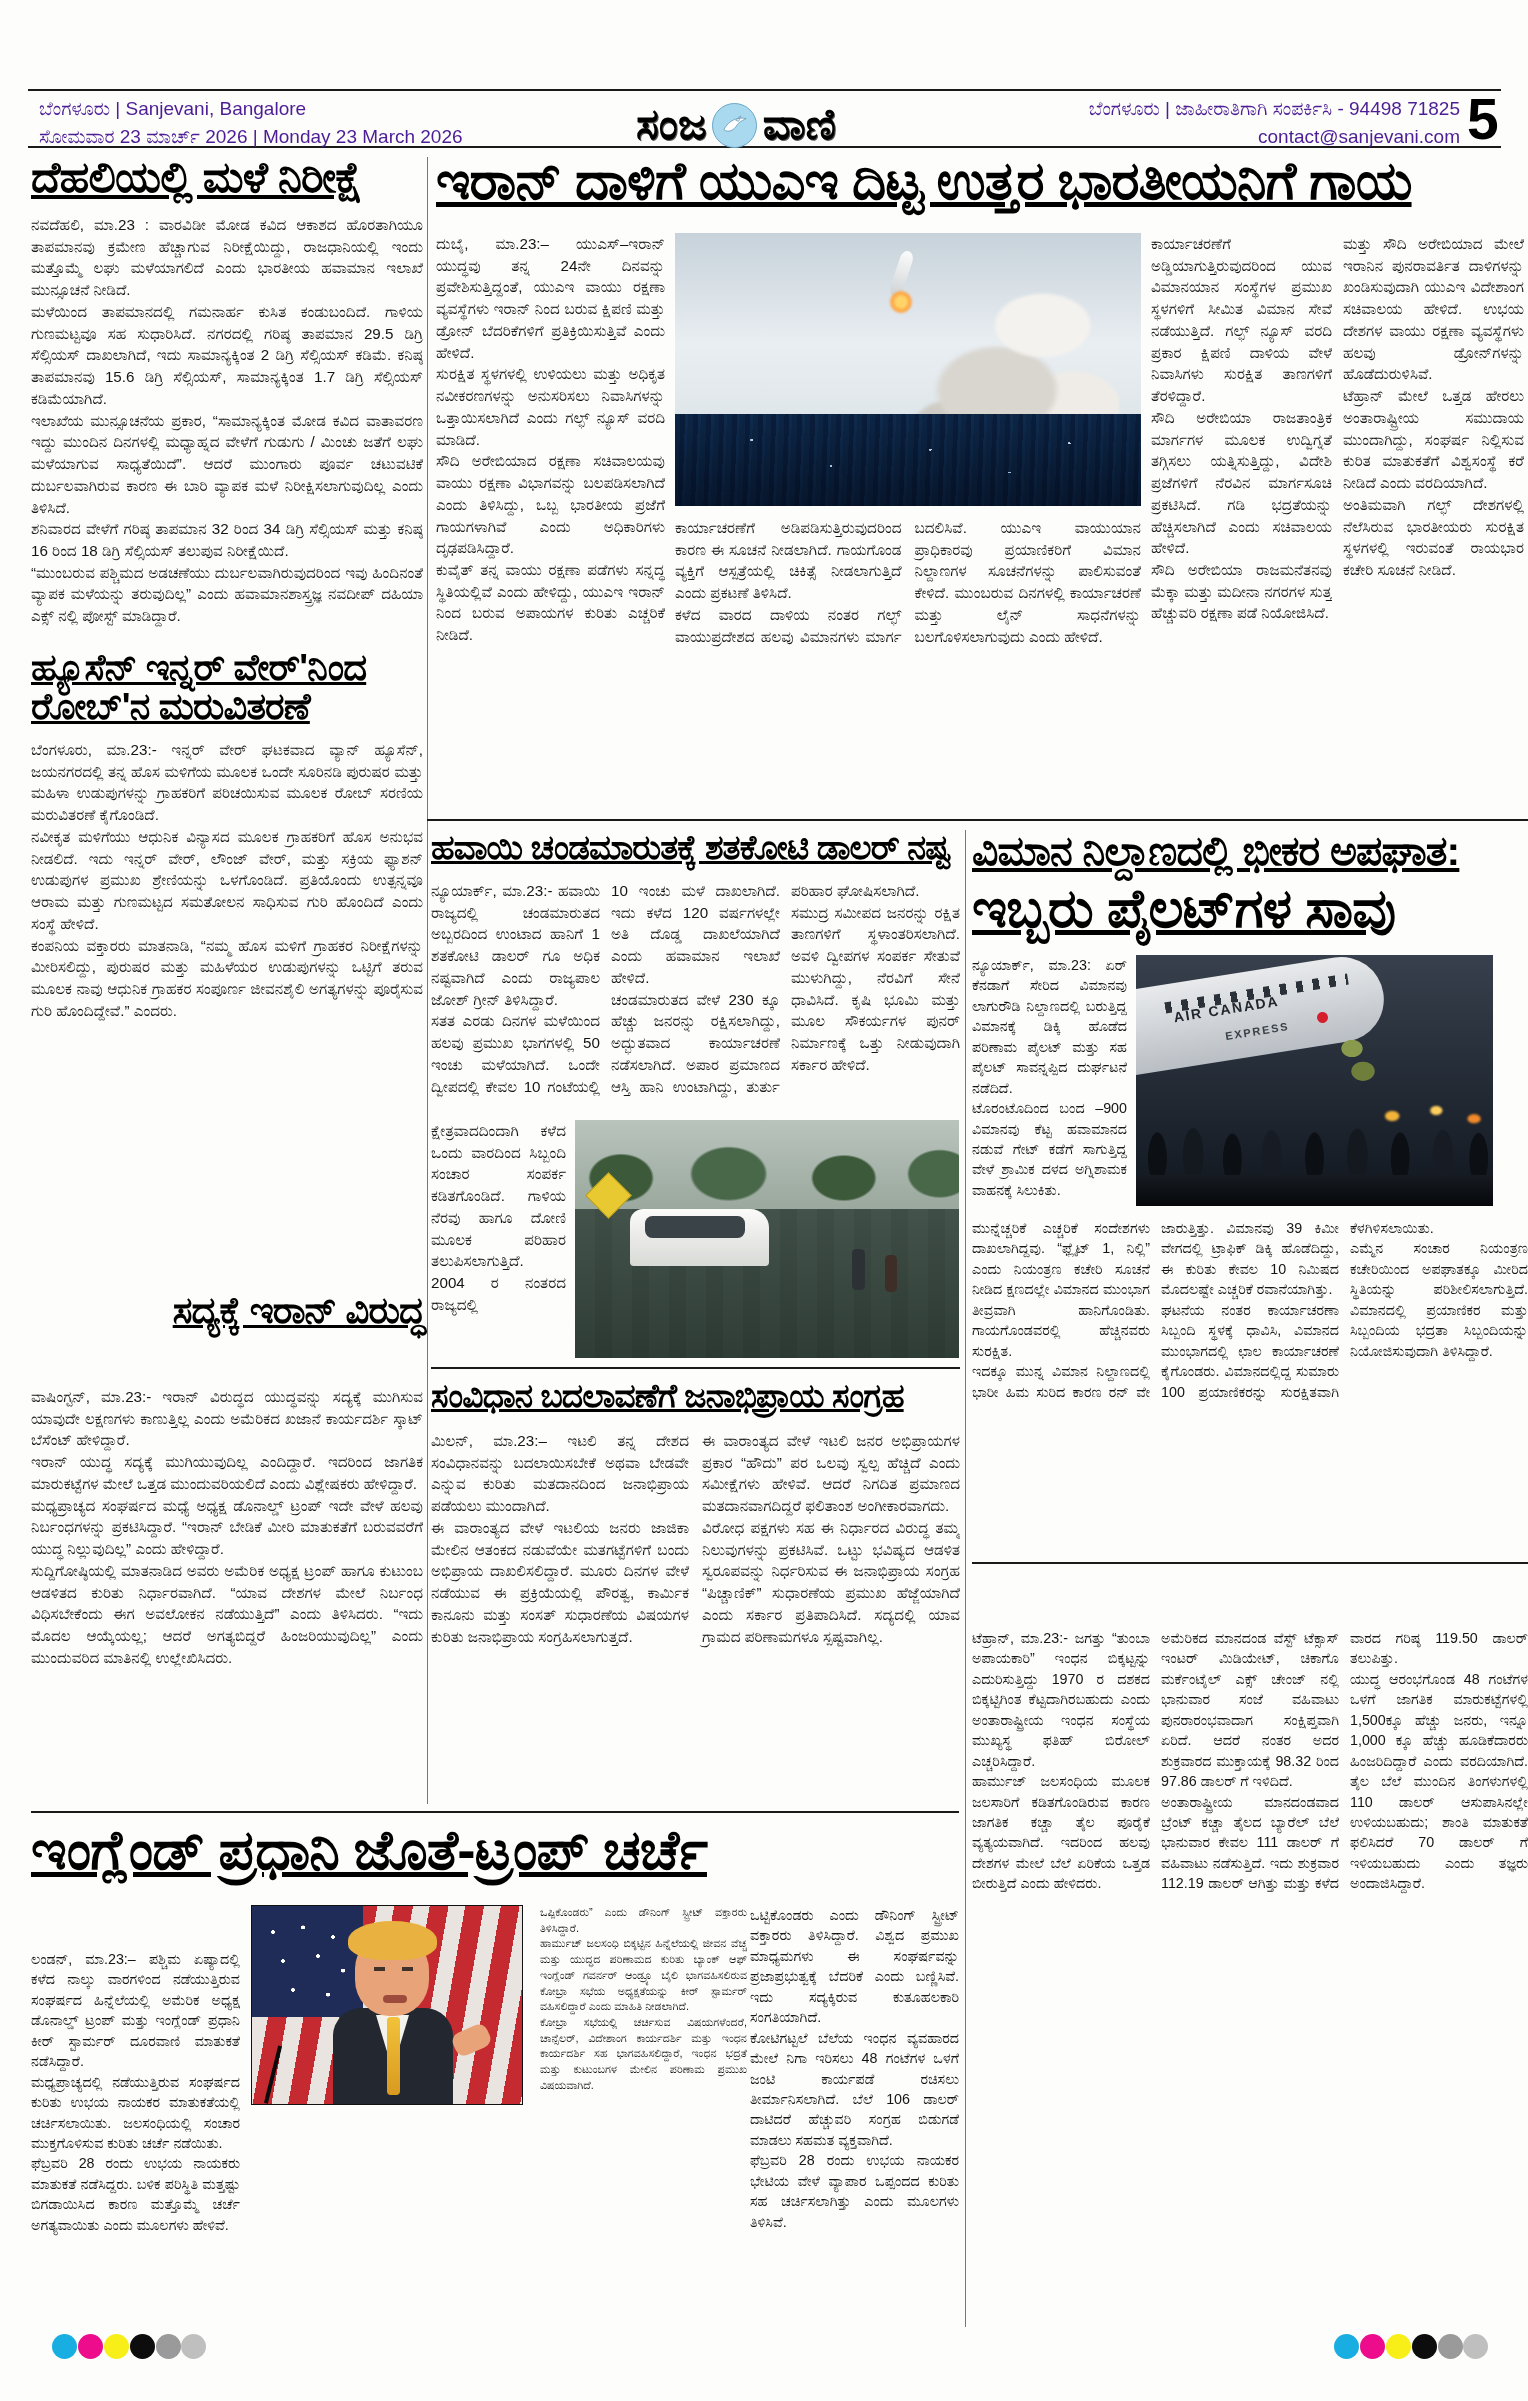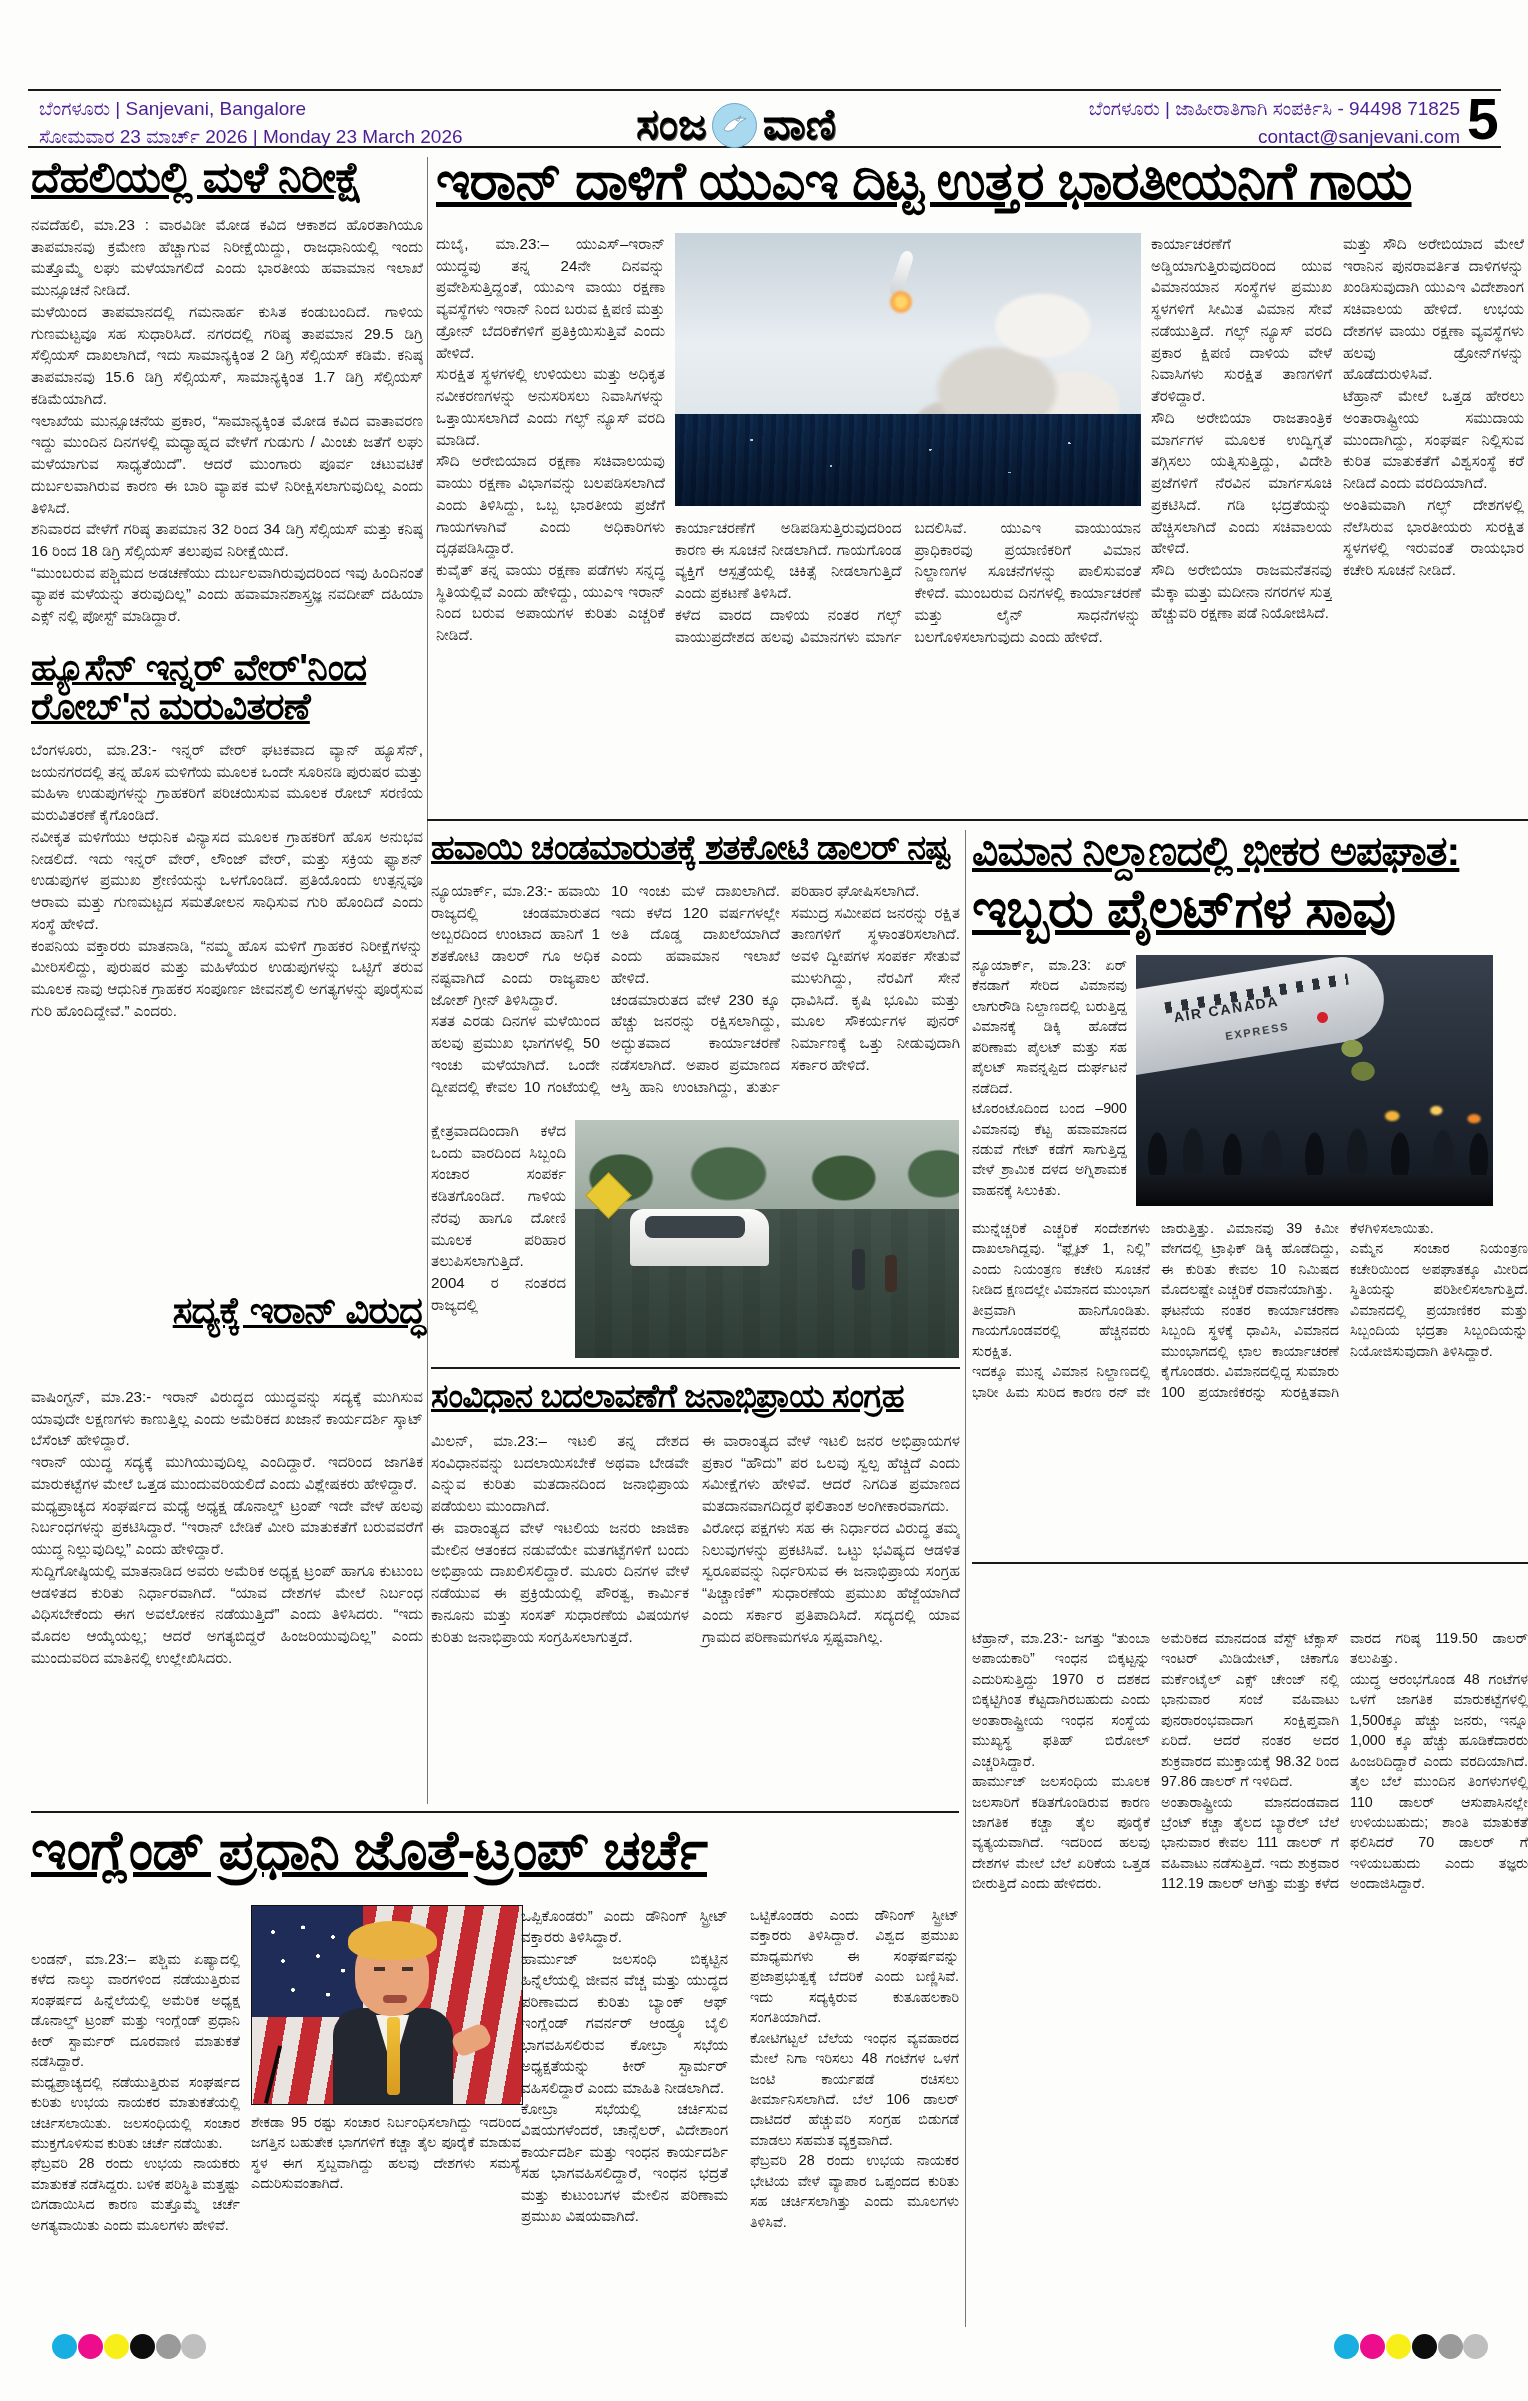--- a/index.html
+++ b/index.html
@@ -213,22 +213,21 @@
     <div class="abs" style="left:135px;top:111px;width:13px;height:78px;background:linear-gradient(#f2c23a,#d89a1f);border-radius:3.7px;"></div>
     <div class="abs" style="left:103px;top:31px;width:74px;height:79px;background:#e8a478;border-radius:40% 42% 46% 46%;"></div>
     <div class="abs" style="left:96px;top:15px;width:89px;height:39px;background:#e9b13f;border-radius:50% 50% 40% 40%;"></div>
     <div class="abs" style="left:122px;top:61px;width:11px;height:3.7px;background:#40322a;"></div>
     <div class="abs" style="left:150px;top:61px;width:11px;height:3.7px;background:#40322a;"></div>
     <div class="abs" style="left:131px;top:89px;width:24px;height:8.3px;background:#9c4b3c;border-radius:4.6px;"></div>
     <div class="abs" style="left:201px;top:122px;width:37px;height:24px;background:#e8a478;border-radius:9.2px;transform:rotate(-24deg);"></div>
     <div class="abs" style="left:18.5px;top:139px;width:3.7px;height:59px;background:#0c0c0c;transform:rotate(14deg);"></div>
   </div>
 
-  <div class="abs bt" style="left:251px;top:2112px;width:270px;height:216px;font-size:14.3px;">ಶೇಕಡಾ 95 ರಷ್ಟು ಸಂಚಾರ ನಿರ್ಬಂಧಿಸಲಾಗಿದ್ದು ಇದರಿಂದ ಜಗತ್ತಿನ ಬಹುತೇಕ ಭಾಗಗಳಿಗೆ ಕಚ್ಚಾ ತೈಲ ಪೂರೈಕೆ ಮಾಡುವ ಸ್ಥಳ ಈಗ ಸ್ತಬ್ದವಾಗಿದ್ದು ಹಲವು ದೇಶಗಳು ಸಮಸ್ಯೆ ಎದುರಿಸುವಂತಾಗಿದೆ.</div>
-  <div class="abs bt" style="left:521px;top:1905px;width:207px;height:423px;font-size:15px;">ಒಪ್ಪಿಕೊಂಡರು” ಎಂದು ಡೌನಿಂಗ್ ಸ್ಟ್ರೀಟ್ ವಕ್ತಾರರು ತಿಳಿಸಿದ್ದಾರೆ.
+  <div class="abs bt" style="left:540px;top:1905px;width:207px;height:423px;font-size:11px;">ಒಪ್ಪಿಕೊಂಡರು” ಎಂದು ಡೌನಿಂಗ್ ಸ್ಟ್ರೀಟ್ ವಕ್ತಾರರು ತಿಳಿಸಿದ್ದಾರೆ.
 ಹಾರ್ಮುಜ್ ಜಲಸಂಧಿ ಬಿಕ್ಕಟ್ಟಿನ ಹಿನ್ನೆಲೆಯಲ್ಲಿ ಜೀವನ ವೆಚ್ಚ ಮತ್ತು ಯುದ್ಧದ ಪರಿಣಾಮದ ಕುರಿತು ಬ್ಯಾಂಕ್ ಆಫ್ ಇಂಗ್ಲೆಂಡ್ ಗವರ್ನರ್ ಆಂಡ್ರ್ಯೂ ಬೈಲಿ ಭಾಗವಹಿಸಲಿರುವ ಕೋಬ್ರಾ ಸಭೆಯ ಅಧ್ಯಕ್ಷತೆಯನ್ನು ಕೀರ್ ಸ್ಟಾರ್ಮರ್ ವಹಿಸಲಿದ್ದಾರೆ ಎಂದು ಮಾಹಿತಿ ನೀಡಲಾಗಿದೆ.
 ಕೋಬ್ರಾ ಸಭೆಯಲ್ಲಿ ಚರ್ಚಿಸುವ ವಿಷಯಗಳೆಂದರೆ, ಚಾನ್ಸೆಲರ್, ವಿದೇಶಾಂಗ ಕಾರ್ಯದರ್ಶಿ ಮತ್ತು ಇಂಧನ ಕಾರ್ಯದರ್ಶಿ ಸಹ ಭಾಗವಹಿಸಲಿದ್ದಾರೆ, ಇಂಧನ ಭದ್ರತೆ ಮತ್ತು ಕುಟುಂಬಗಳ ಮೇಲಿನ ಪರಿಣಾಮ ಪ್ರಮುಖ ವಿಷಯವಾಗಿದೆ.</div>
   <div class="abs bt" style="left:750px;top:1905px;width:209px;height:423px;font-size:14.3px;">ಒಟ್ಟಿಕೊಂಡರು ಎಂದು ಡೌನಿಂಗ್ ಸ್ಟ್ರೀಟ್ ವಕ್ತಾರರು ತಿಳಿಸಿದ್ದಾರೆ. ವಿಶ್ವದ ಪ್ರಮುಖ ಮಾಧ್ಯಮಗಳು ಈ ಸಂಘರ್ಷವನ್ನು ಪ್ರಜಾಪ್ರಭುತ್ವಕ್ಕೆ ಬೆದರಿಕೆ ಎಂದು ಬಣ್ಣಿಸಿವೆ. ಇದು ಸದ್ಯಕ್ಕಿರುವ ಕುತೂಹಲಕಾರಿ ಸಂಗತಿಯಾಗಿದೆ.
 ಕೋಟಿಗಟ್ಟಲೆ ಬೆಲೆಯ ಇಂಧನ ವ್ಯವಹಾರದ ಮೇಲೆ ನಿಗಾ ಇರಿಸಲು 48 ಗಂಟೆಗಳ ಒಳಗೆ ಜಂಟಿ ಕಾರ್ಯಪಡೆ ರಚಿಸಲು ತೀರ್ಮಾನಿಸಲಾಗಿದೆ. ಬೆಲೆ 106 ಡಾಲರ್ ದಾಟಿದರೆ ಹೆಚ್ಚುವರಿ ಸಂಗ್ರಹ ಬಿಡುಗಡೆ ಮಾಡಲು ಸಹಮತ ವ್ಯಕ್ತವಾಗಿದೆ.
 ಫೆಬ್ರವರಿ 28 ರಂದು ಉಭಯ ನಾಯಕರ ಭೇಟಿಯ ವೇಳೆ ವ್ಯಾಪಾರ ಒಪ್ಪಂದದ ಕುರಿತು ಸಹ ಚರ್ಚಿಸಲಾಗಿತ್ತು ಎಂದು ಮೂಲಗಳು ತಿಳಿಸಿವೆ.</div>
 
   <div class="abs" style="left:52px;top:2334px;">
     <span class="dot" style="background: rgb(25, 174, 226);"></span><span class="dot" style="background: rgb(236, 12, 140);"></span><span class="dot" style="background: rgb(247, 239, 23);"></span><span class="dot" style="background: rgb(13, 13, 13);"></span><span class="dot" style="background: rgb(154, 154, 154);"></span><span class="dot" style="background: rgb(191, 191, 191);"></span>
   </div>
   <div class="abs" style="left:1334px;top:2334px;">

